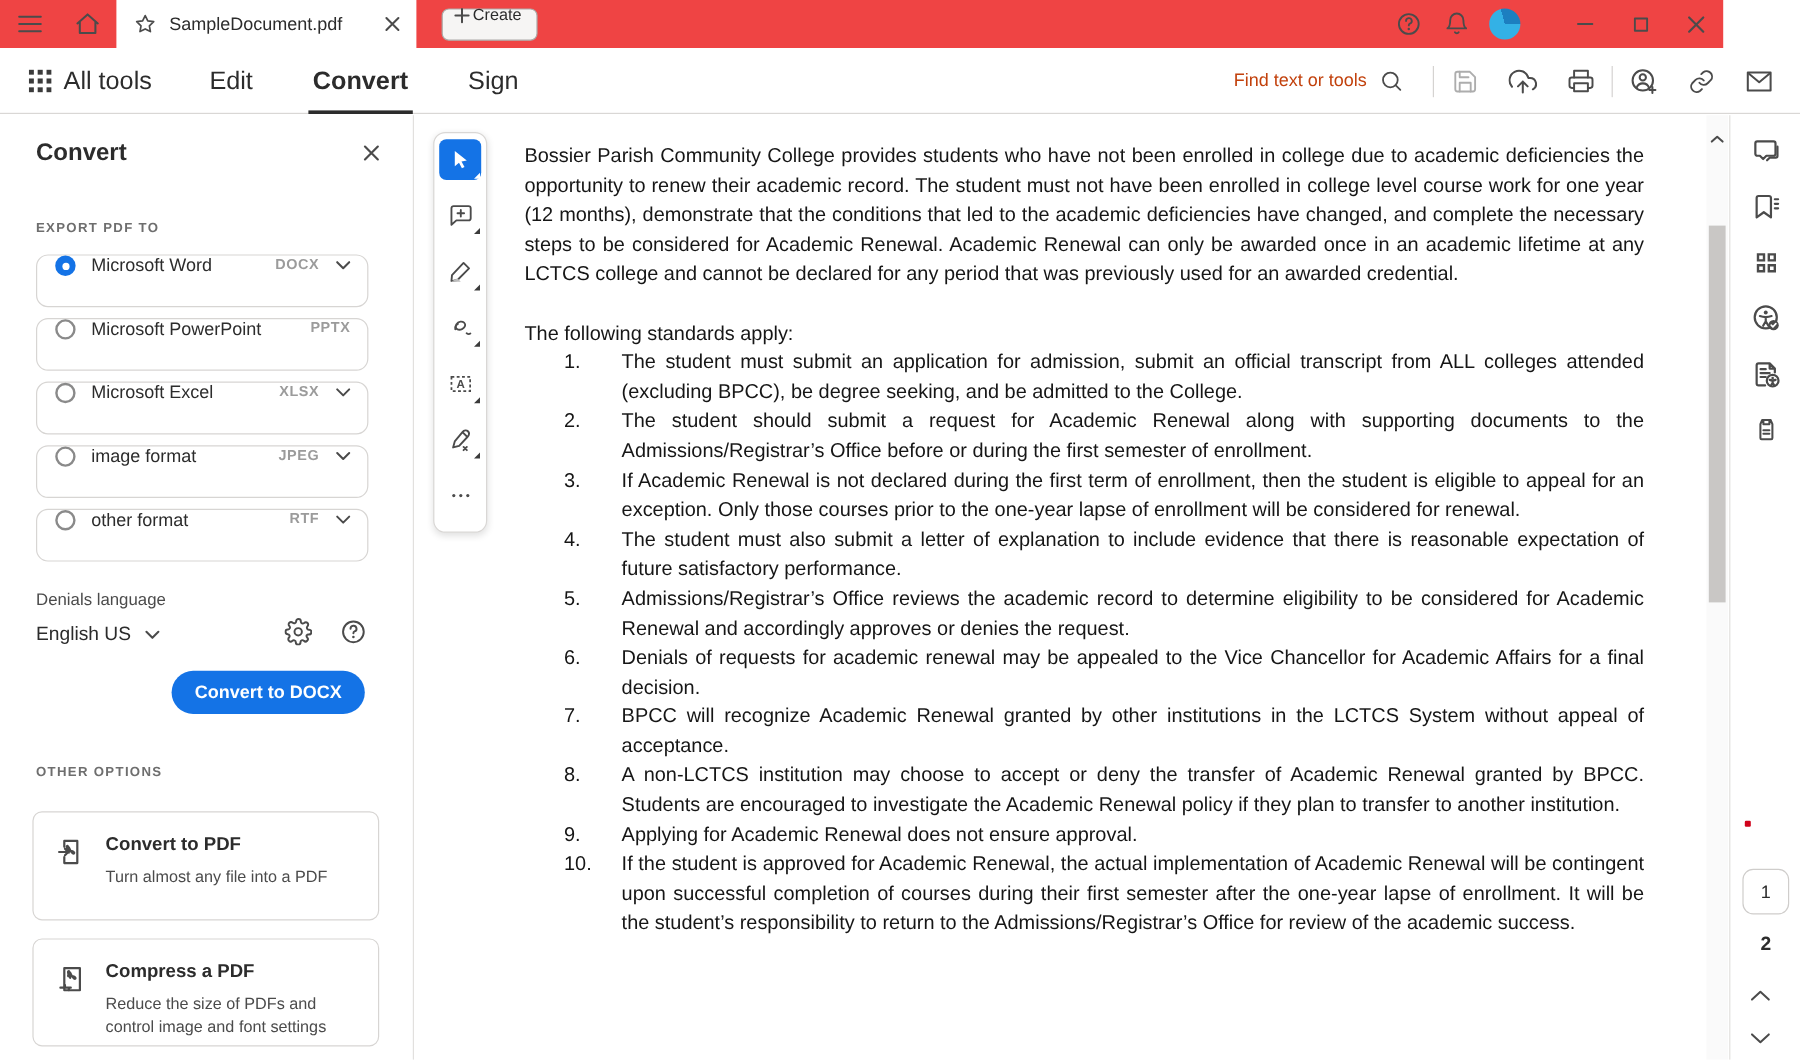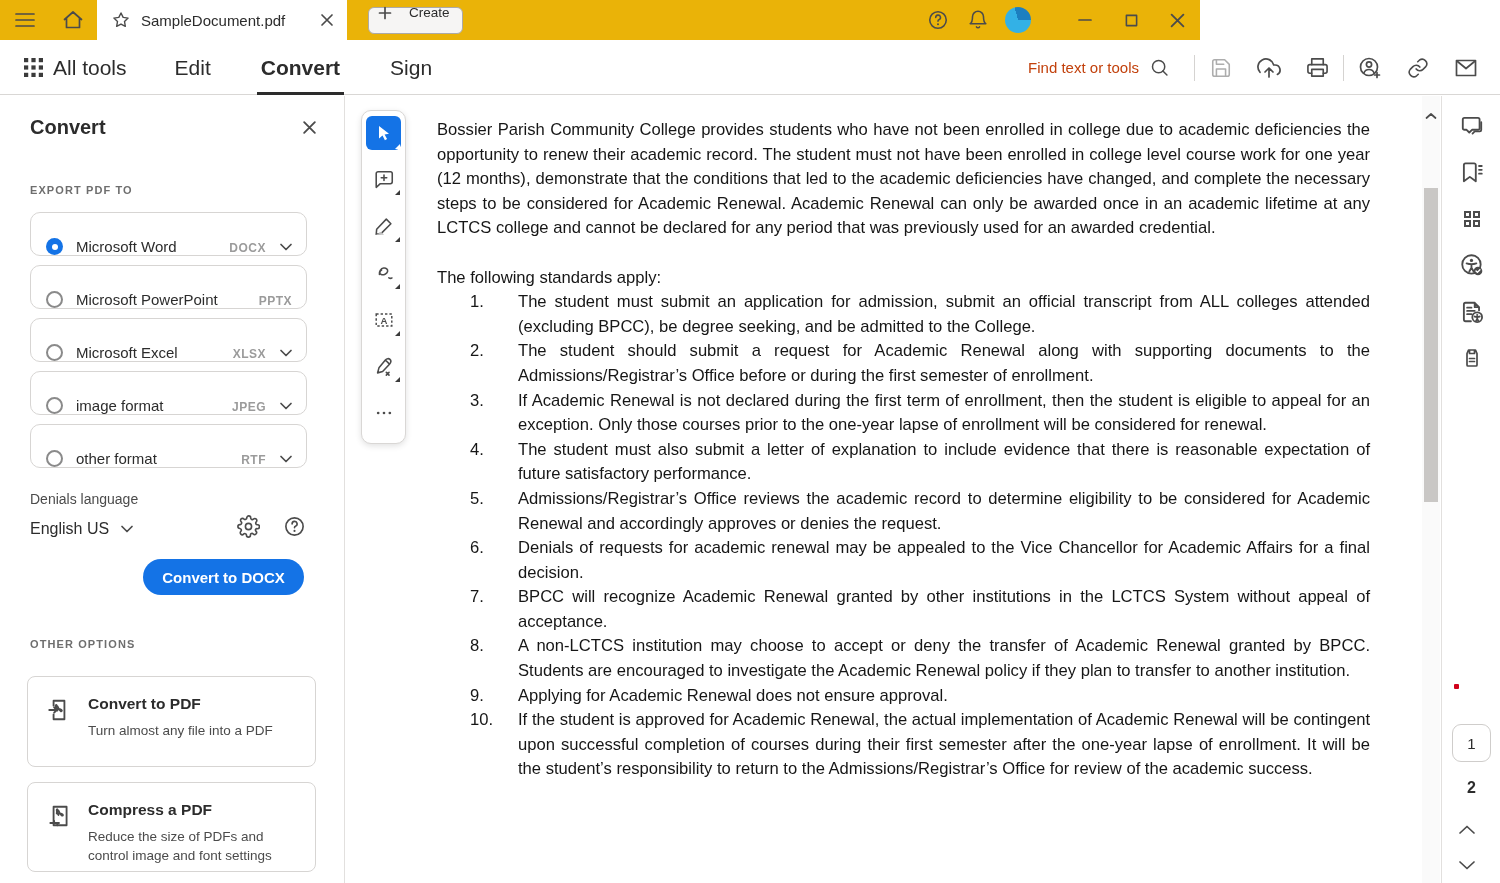--- a/index.html
+++ b/index.html
@@ -2,31 +2,31 @@
 <html><head>
 <meta charset="utf-8">
 <style>
   * { margin:0; padding:0; box-sizing:border-box; }
   html,body { width:1500px; height:883px; overflow:hidden; background:#fff;
     font-family:"Liberation Sans", sans-serif; color:#2c2c2c; }
   svg { display:block; }
   .ic { stroke:#4b4b4b; stroke-width:1.7; fill:none; stroke-linecap:round; stroke-linejoin:round; }
 
   
-  .tabbar { position:absolute; left:0; top:0; width:1200px; height:40px; background:#eab308; }
+  .tabbar { position:absolute; left:0; top:0; width:1436px; height:40px; background:#ef4444; }
   .hamburger { position:absolute; left:13px; top:8px; width:24px; height:24px; cursor:pointer; }
   .home-btn { position:absolute; left:61px; top:8px; width:24px; height:24px; cursor:pointer; }
   .doc-tab { position:absolute; left:97px; top:0; width:250px; height:40px; background:#ffffff;
     display:flex; align-items:center; padding:0 10px 0 14px; }
   .doc-tab .star { margin-right:10px; }
   .doc-tab .tab-title { font-size:15px; color:#2c2c2c; flex:1; white-space:nowrap; overflow:hidden; }
   .tab-close { width:20px; height:20px; display:flex; align-items:center; justify-content:center; cursor:pointer; }
   .create-btn { position:absolute; left:368px; top:7px; height:27px; padding:0 12px 16px 8px;
     border:1px solid #acaaa8; border-radius:6px; background:#f6f5f4; display:flex; align-items:center;
-    gap:16px; font-size:13.5px; color:#2c2c2c; cursor:pointer; }
+    gap:1px; font-size:13.5px; color:#2c2c2c; cursor:pointer; }
   .tb-right { position:absolute; right:0; top:0; height:40px; display:flex; align-items:center; }
   .tb-icon { width:40px; height:40px; display:flex; align-items:center; justify-content:center; cursor:pointer; }
   .avatar { width:26px; height:26px; border-radius:50%;
     background:conic-gradient(from -15deg at 50% 50%, #1c7fc0 0deg 105deg, #33b1e6 105deg 360deg); }
   .win-ctrl { width:46px; height:40px; display:flex; align-items:center; justify-content:center; cursor:pointer; }
 
   
   .toolbar { position:absolute; left:0; top:40px; width:1500px; height:55px; background:#fff;
     border-bottom:1px solid #d9d7d5; }
   .nav { position:absolute; left:20px; top:0; height:55px; display:flex; align-items:center; }
@@ -45,21 +45,21 @@
   
   .panel { position:absolute; left:0; top:96px; width:345px; bottom:0; background:#fff;
     border-right:1px solid #e2e0de; overflow:hidden; }
   .panel-head { position:absolute; left:30px; right:24px; top:20px; display:flex; align-items:center; }
   .panel-title { font-size:20px; font-weight:700; color:#2c2c2c; flex:1; }
   .panel-close { width:22px; height:22px; display:flex; align-items:center; justify-content:center; cursor:pointer; }
   .section-label { position:absolute; left:30px; font-size:11px; font-weight:700; letter-spacing:1.1px;
     color:#6e6e6e; }
   .opt-list { position:absolute; left:30px; top:116px; width:277px; }
   .opt-row { height:44px; border:1px solid #d7d5d3; border-radius:10px; margin-bottom:9px;
-    display:flex; align-items:flex-end; padding:16px 12px 0 15px; cursor:pointer; background:#fff; }
+    display:flex; align-items:flex-start; padding:0 12px 0 15px; cursor:pointer; background:#fff; }
   .radio { width:17px; height:17px; border-radius:50%; border:2px solid #8a8a8a; margin-right:13px; flex:none; }
   .radio.sel { border:none; background:#1473e6; position:relative; }
   .radio.sel::after { content:""; position:absolute; left:5.5px; top:5.5px; width:6px; height:6px;
     border-radius:50%; background:#fff; }
   .opt-label { font-size:15px; color:#2c2c2c; flex:1; }
   .opt-format { font-size:12px; font-weight:700; color:#9b9b9b; letter-spacing:.5px; margin-right:12px; }
   .opt-format.nochev { margin-right:2px; }
   .lang-label { position:absolute; left:30px; top:395px; font-size:14px; color:#4b4b4b; }
   .lang-select { position:absolute; left:30px; top:424px; display:flex; align-items:center; gap:10px;
     font-size:16px; color:#2c2c2c; cursor:pointer; }

